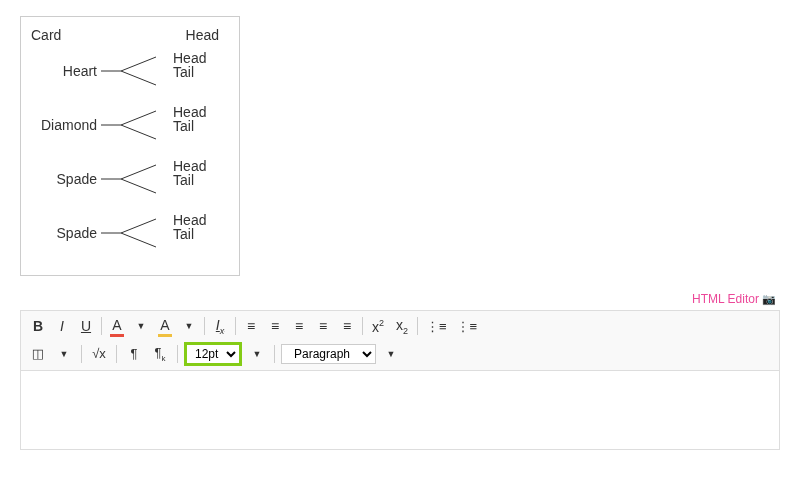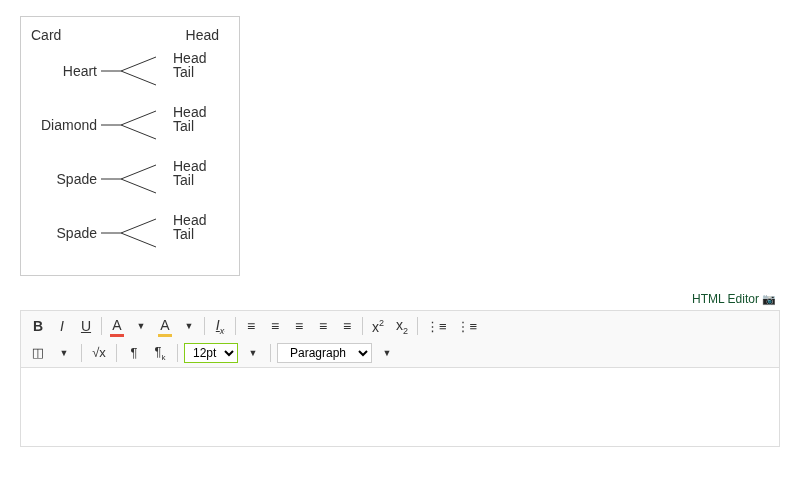--- a/index.html
+++ b/index.html
@@ -78,21 +78,21 @@
     
     .html-editor-link {
       text-align: right;
       font-size: 12px;
       color: #4a90d9;
       margin-bottom: 4px;
       padding-right: 4px;
     }
 
     .html-editor-link a {
-      color: #14532d;
+      color: #ec4899;
       text-decoration: none;
       font-size: 12px;
     }
 
     .toolbar-container {
       border: 1px solid #ddd;
       border-bottom: none;
       padding: 4px 6px;
       background: #f9f9f9;
     }
@@ -127,21 +127,21 @@
     .tb-btn.underline { text-decoration: underline; }
 
     .tb-separator {
       width: 1px;
       height: 18px;
       background: #ccc;
       margin: 0 2px;
     }
 
     .font-size-select {
-      border: 1px solid #84cc16;
+      border: 3px solid #84cc16;
       padding: 1px 4px;
       font-size: 12px;
       background: #fff;
       cursor: pointer;
     }
 
     .paragraph-select {
       border: 1px solid #ccc;
       padding: 1px 8px;
       font-size: 12px;

